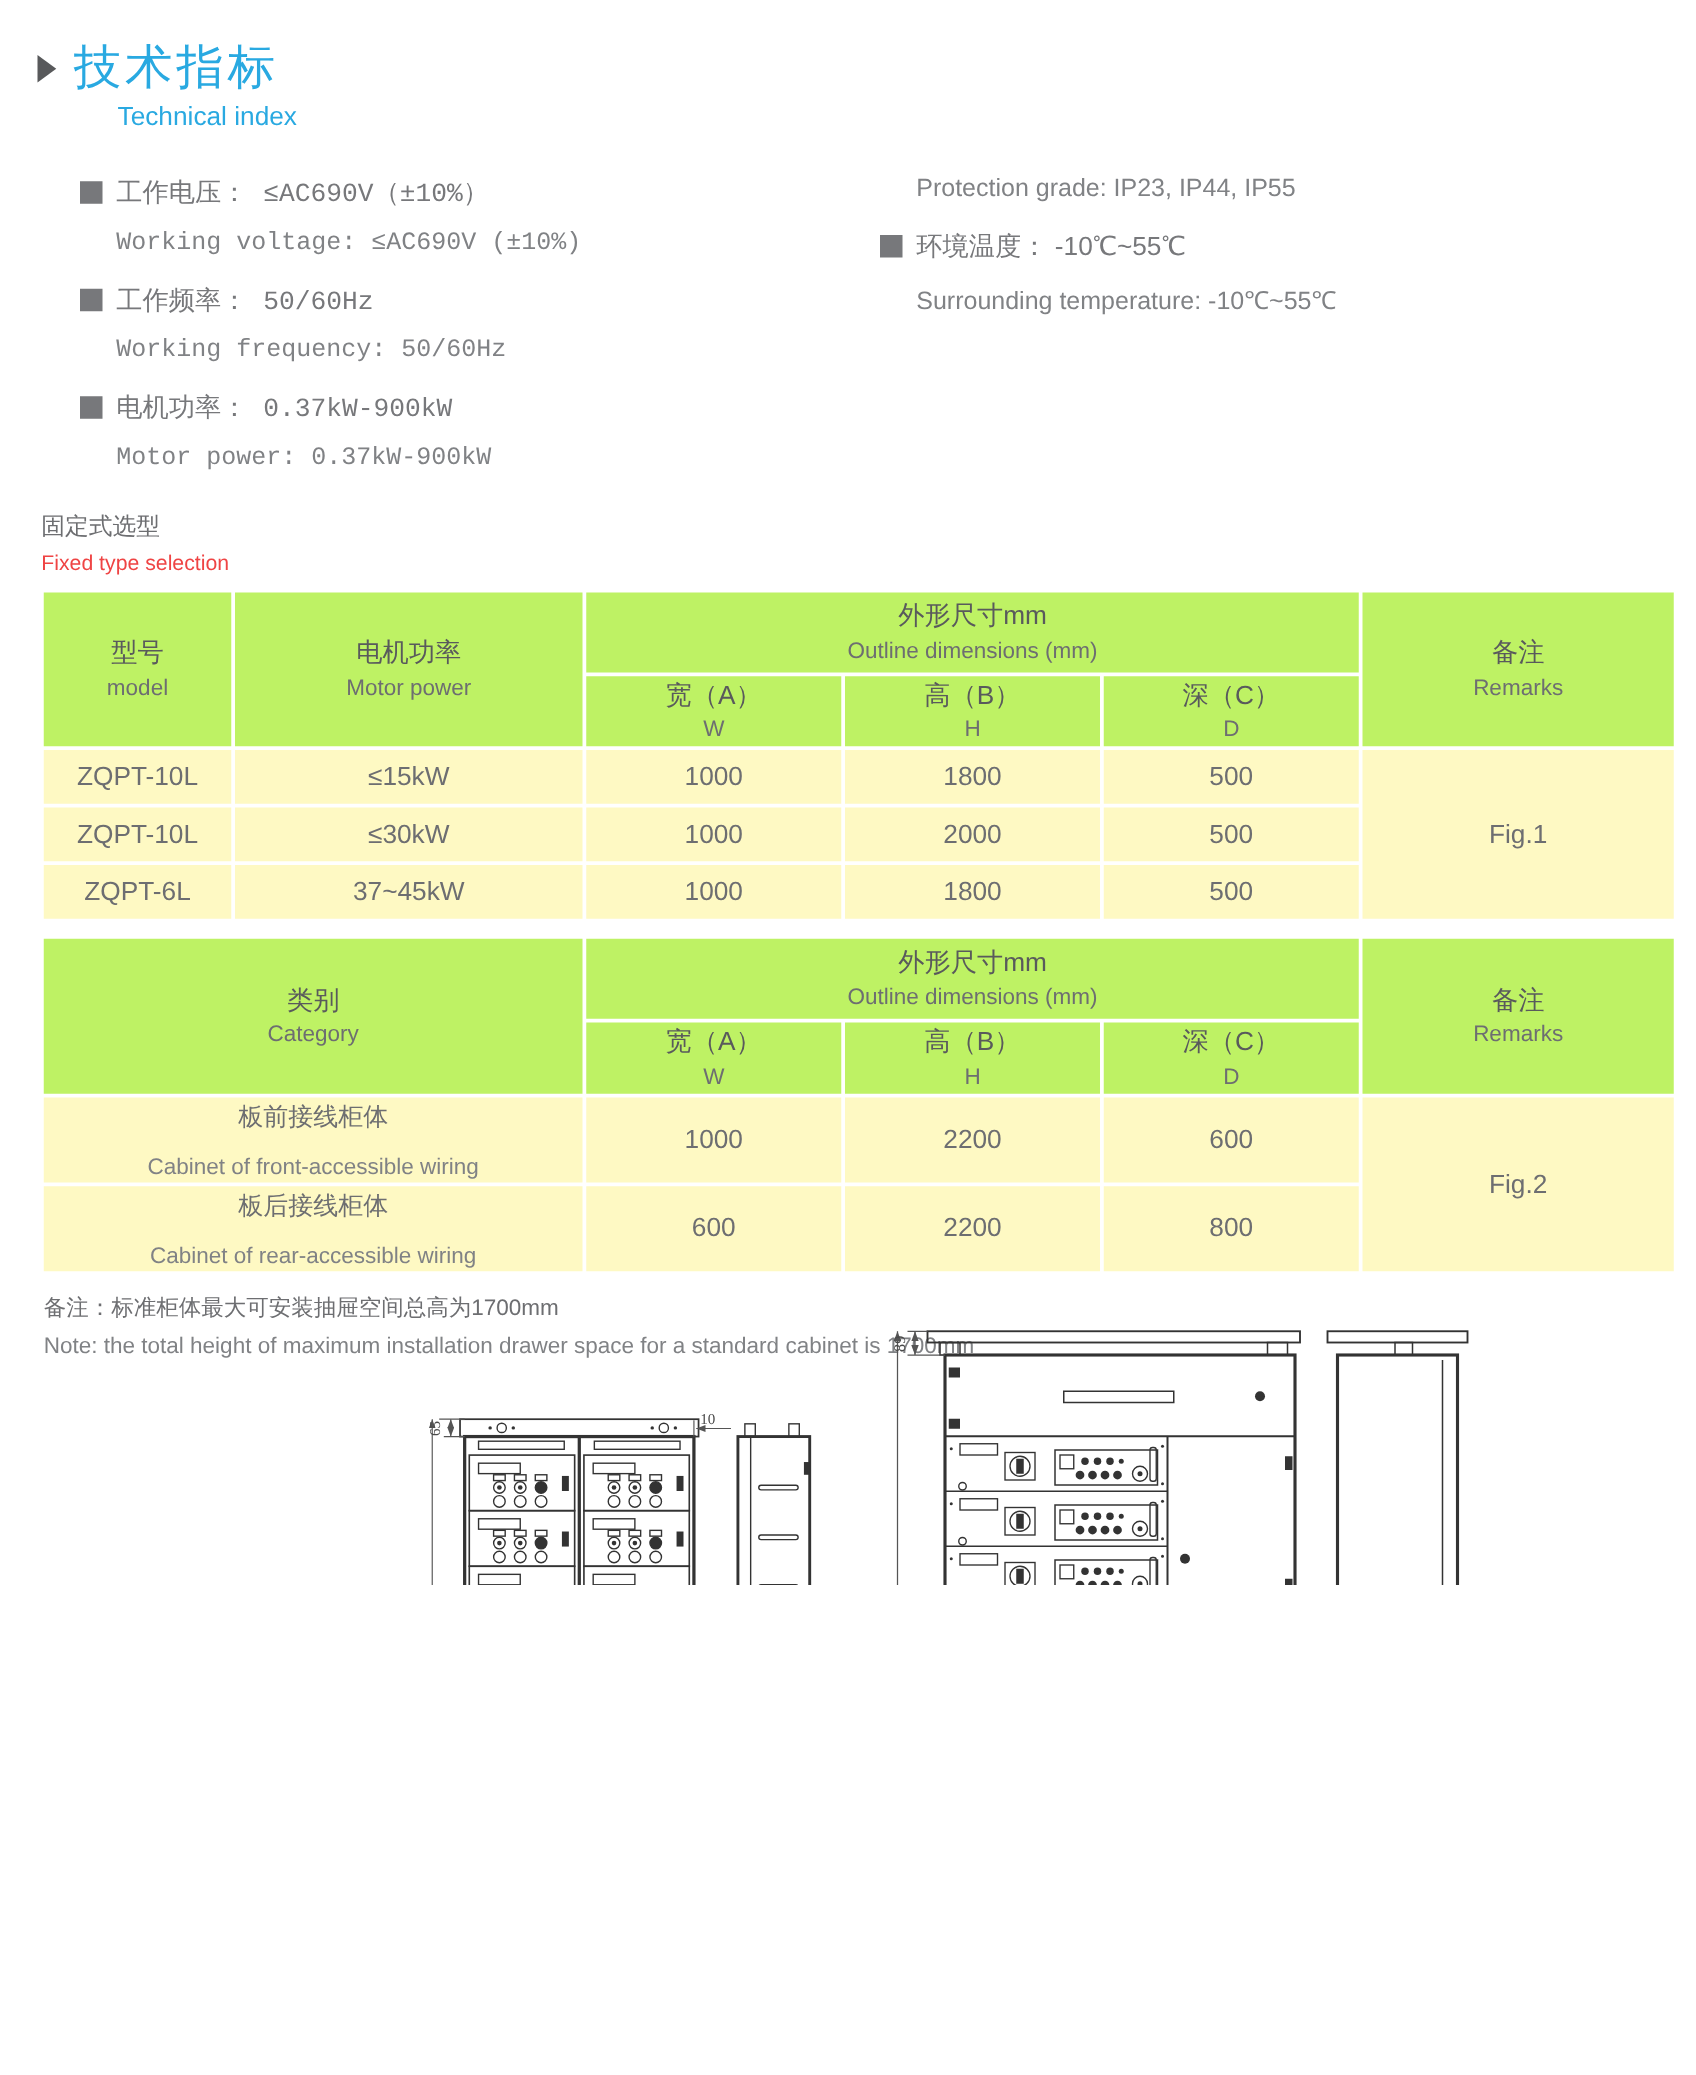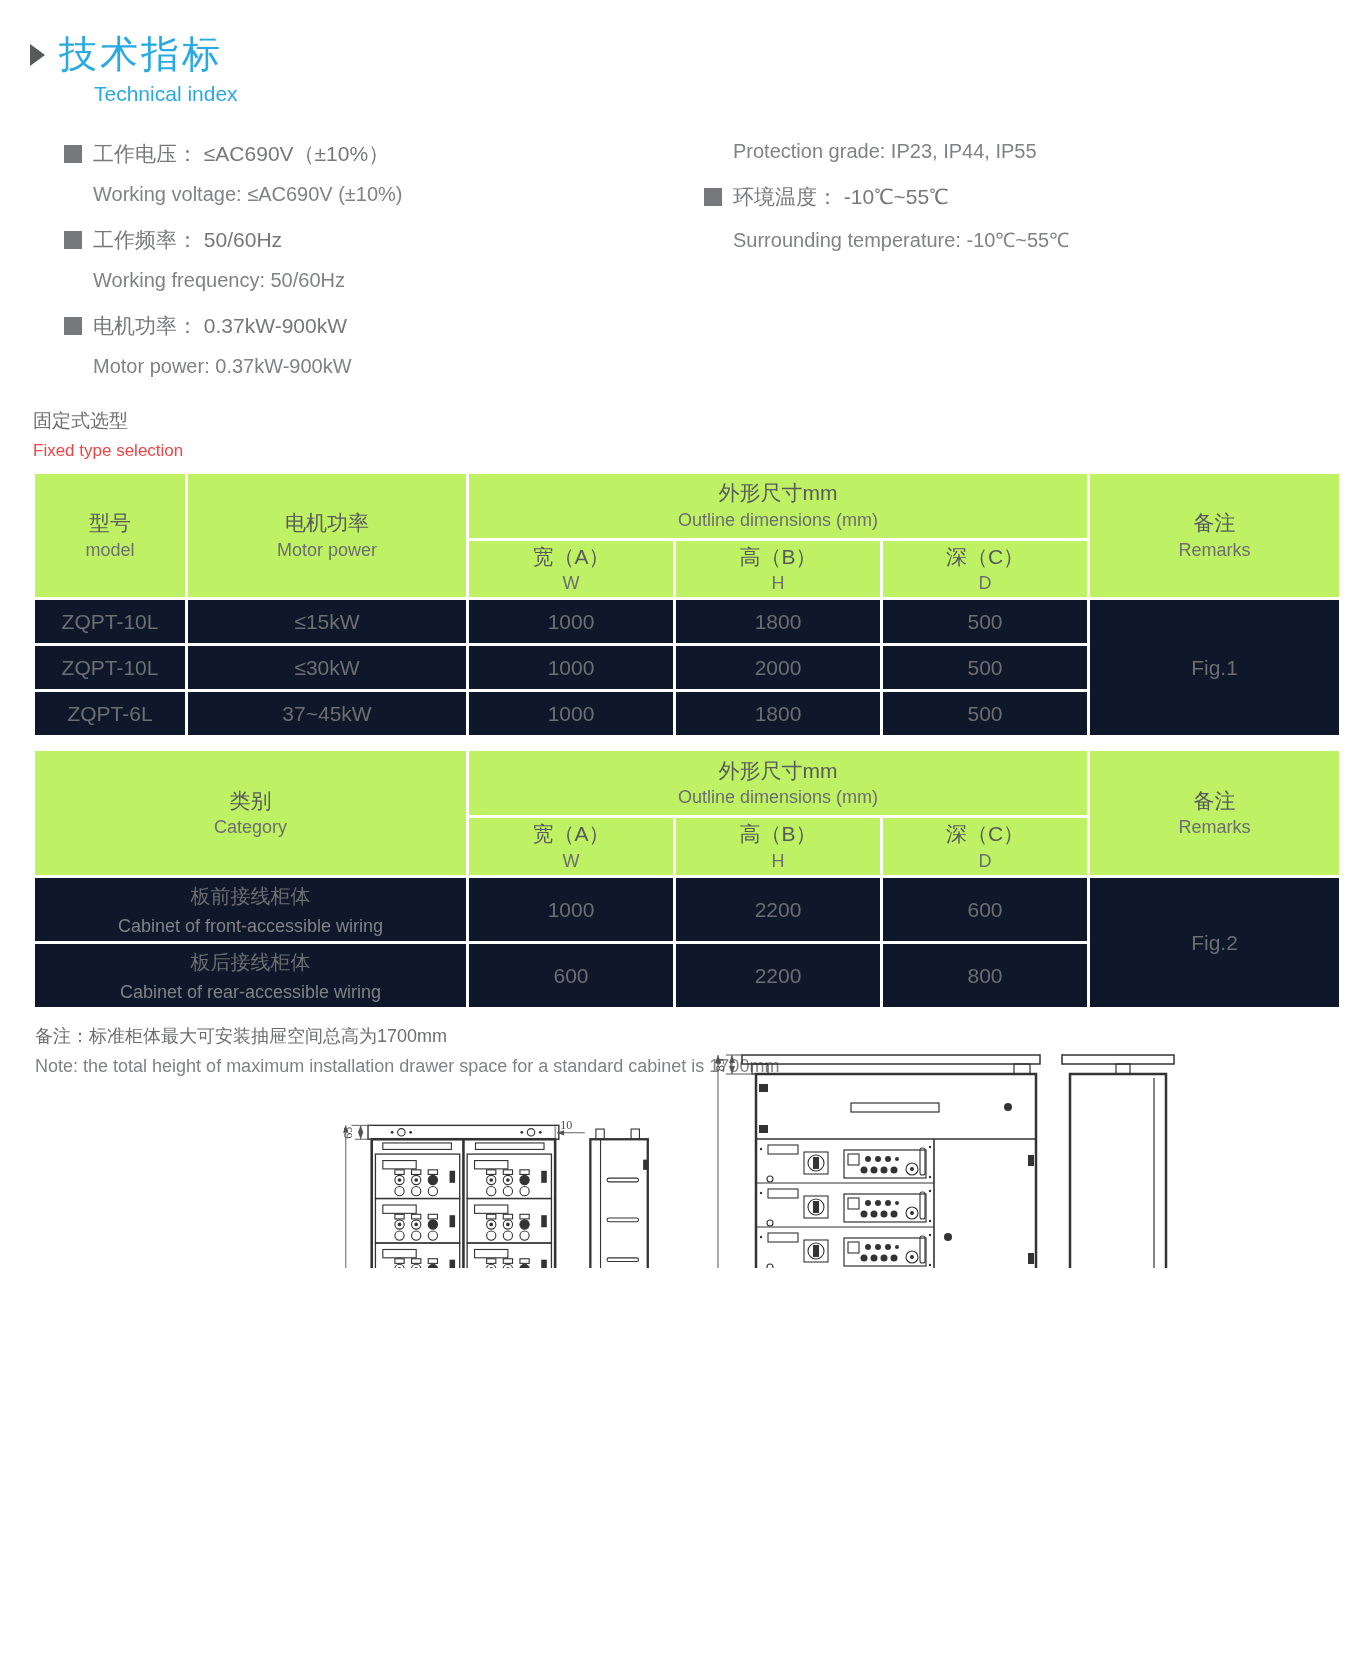--- a/index.html
+++ b/index.html
@@ -12,47 +12,47 @@
   .header { padding:34px 0 0 30px; }
   .title-row { display:flex; align-items:center; gap:14px; }
   .tri {
     width:0; height:0; border-left:15px solid #58595b;
     border-top:11px solid transparent; border-bottom:11px solid transparent;
   }
   .title-cn { color:#29a9e1; font-size:38px; letter-spacing:3px; font-weight:500; line-height:1.1; }
   .title-en { color:#29a9e1; font-size:21px; margin:6px 0 0 64px; }
   
   .specs { display:flex; margin:14px 0 0 64px; }
-  .spec-col-left { width:640px; }
+  .spec-col-left { width:640px;font-family:Liberation Mono, monospace; }
   .spec-col-right { flex:1; }
   .spec-item { margin-top:20px; }
   .spec-cn { display:flex; align-items:center; gap:11px; font-size:21px; color:#77787b; }
   .bullet { width:18px; height:18px; background:#77787b; flex:0 0 auto; }
   .spec-en { font-size:20px; color:#808285; margin:15px 0 0 29px; }
   .intro { margin:26px 0 0 64px; }
   
   .sec { margin:30px 0 0 33px; }
   .sec .cn { font-size:19px; color:#6d6e71; }
   .sec .en { font-size:17px; color:#ef4444; margin-top:7px; }
   
   table.spec-table {
     border-collapse:separate; border-spacing:3px; table-layout:fixed;
     width:1292px; margin:10px 0 0 32px;
   }
   table.spec-table th {
     background:#bef264; font-weight:normal; color:#595a5c; padding:2px;
   }
   table.spec-table td {
-    background:#0f172a; text-align:center; color:#6d6e71; padding:2px;
+    background:#fef9c3; text-align:center; color:#6d6e71; padding:2px;
   }
   .hcn { font-size:21px; line-height:1.35; }
   .hen { font-size:18px; line-height:1.35; color:#6d6e71; }
   .val { font-size:21px; color:#6d6e71; }
   .cat-cn { font-size:20px; color:#6d6e71; }
-  .cat-en { font-size:18px; color:#808285; margin-top:6px; }
+  .cat-en { font-size:18px; color:#808285; margin-top:16px; }
   .t1 .hr1 th { height:64px; }
   .t1 .hr2 th { height:56px; }
   .t1 tbody td { height:43px; }
   .t2 .hr1 th { height:64px; }
   .t2 .hr2 th { height:56px; }
   .t2 tbody td { height:63px; }
   
   .note { margin:14px 0 0 35px; }
   .note .cn { font-size:18px; color:#6d6e71; }
   .note .en { font-size:18px; color:#808285; margin-top:8px; }

